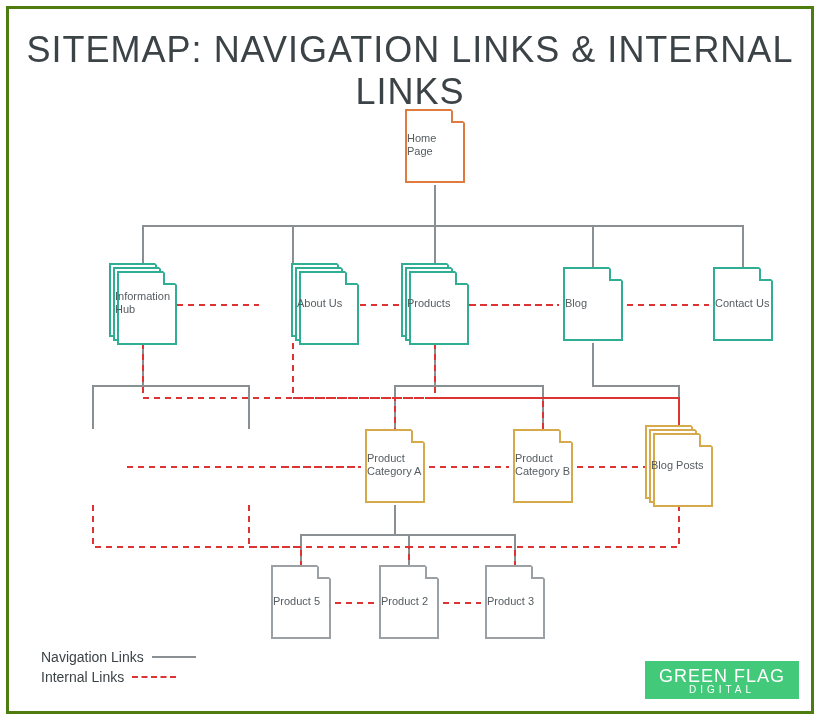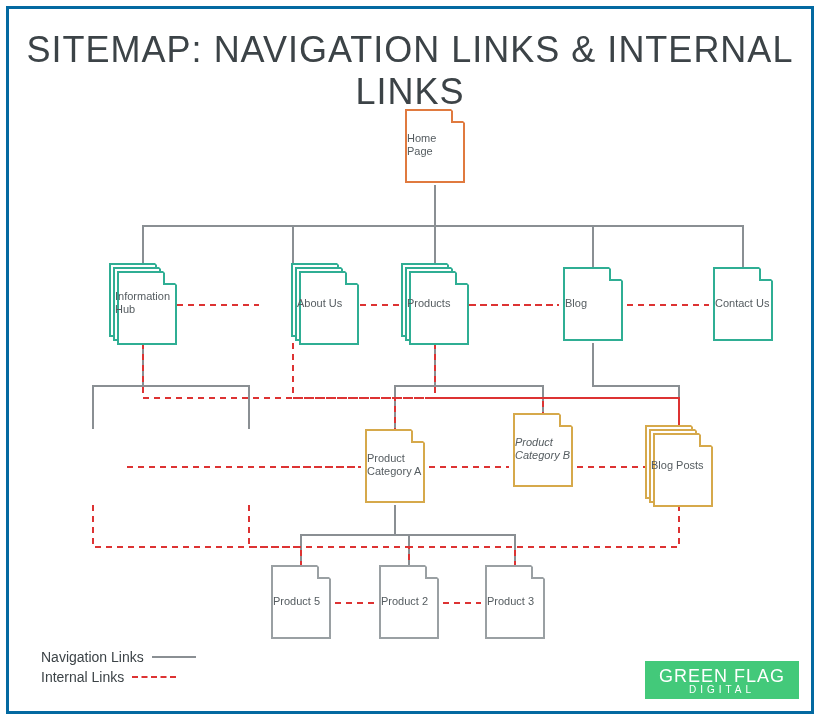--- a/index.html
+++ b/index.html
@@ -7,21 +7,21 @@
     font-family: "Helvetica Neue", Arial, sans-serif;
     background: #fff;
     width: 820px;
     height: 720px;
     position: relative;
   }
   .frame {
     position: absolute;
     left: 6px; top: 6px;
     width: 808px; height: 708px;
-    border: 3px solid #0369a1;
+    border: 3px solid #4d7c0f;
     background: #fff;
   }
   .title {
     position: absolute;
     top: 20px; left: 0; width: 100%;
     text-align: center;
     font-family: Impact, "Arial Black", sans-serif;
     font-size: 36px;
     letter-spacing: 1px;
     color: #3c4347;
@@ -241,21 +241,21 @@
       <div class="label">Contact Us</div>
     </div>
     <div class="node c-gold" style="left: 352px; top: 416px;">
       <div class="doc single">
         <div class="sheet s1">
           <div class="ear"></div>
         </div>
       </div>
       <div class="label">Product Category A</div>
     </div>
-    <div class="node c-gold" style="left: 500px; top: 400px; font-style: italic;">
+    <div class="node c-gold" style="left: 500px; top: 416px;">
       <div class="doc single">
         <div class="sheet s1">
           <div class="ear"></div>
         </div>
       </div>
       <div class="label">Product Category B</div>
     </div>
     <div class="node c-gold" style="left: 636px; top: 416px;">
       <div class="doc stack">
         <div class="sheet s1">

